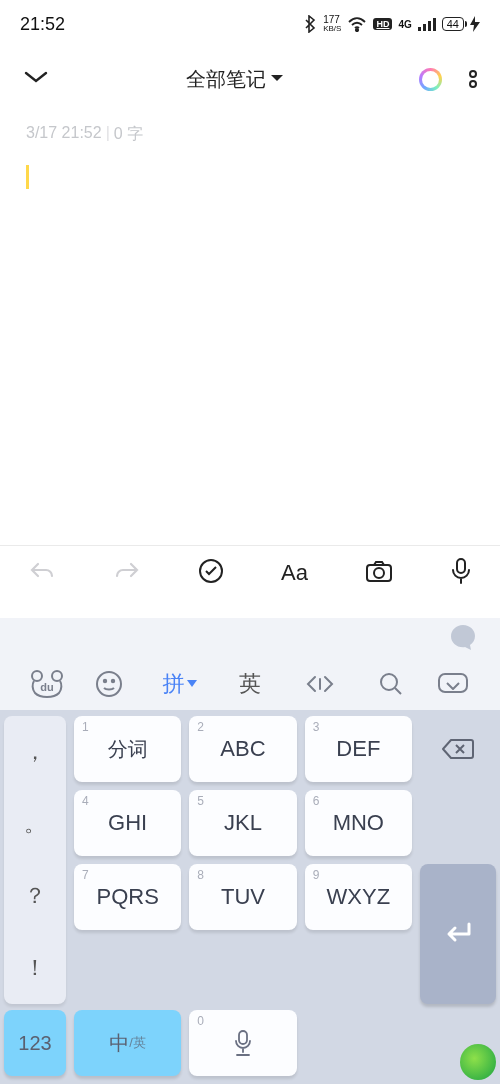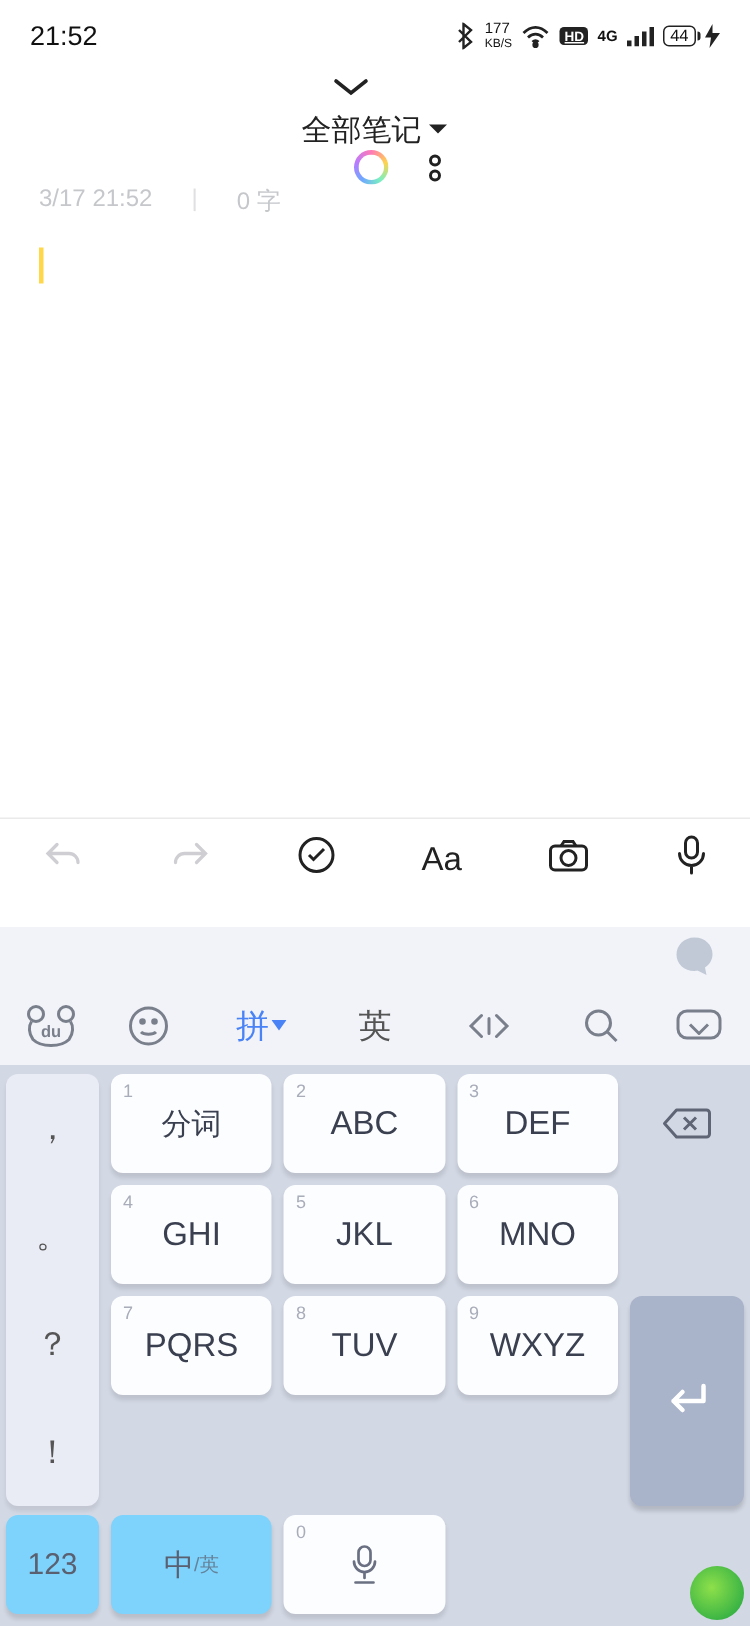--- a/index.html
+++ b/index.html
@@ -5,36 +5,36 @@
     * { margin: 0; padding: 0; box-sizing: border-box; -webkit-tap-highlight-color: transparent; }
     html, body { width: 500px; height: 1084px; overflow: hidden; font-family: -apple-system, "Helvetica Neue", sans-serif; background: #fff; }
     
     .status-bar { height: 48px; display: flex; align-items: center; justify-content: space-between; padding: 0 20px; font-size: 18px; font-weight: 500; color: #111; }
     .status-right { display: flex; align-items: center; gap: 6px; font-size: 13px; }
     .status-right .speed { font-size: 10px; line-height: 1; }
     .status-right .speed .unit { font-size: 8px; }
     .battery-box { border: 1.5px solid #222; border-radius: 4px; padding: 0 4px; font-size: 11px; display: flex; align-items: center; position: relative; }
     .battery-box::after { content: ""; width: 2px; height: 6px; background:#222; position:absolute; right:-4px; top:50%; transform:translateY(-50%); border-radius:0 2px 2px 0; }
 
-    .app-header { height: 62px; display:flex; align-items:center; padding: 0 22px; flex-direction: column; }
+    .app-header { height: 62px; display:flex; align-items:center; padding: 0 22px; }
     .app-header .chev { width: 60px; }
     .app-header .title-wrap { flex:1; text-align:center; font-size: 20px; color:#222; display:flex; justify-content:center; align-items:center; gap:4px;}
     .app-header .actions { width: 90px; display:flex; justify-content:flex-end; gap: 26px; align-items:center;}
 
-    .note-meta { padding: 14px 26px 0; font-size: 16px; color:#c5c7cb; display:flex; gap:26px;}
+    .note-meta { padding: 14px 26px 0; font-size: 16px; color:#c5c7cb; display:flex; gap:4px;}
     .note-meta .sep { color:#e0e0e3;}
     .note-body { padding: 20px 26px; }
     .cursor { display:inline-block; width: 3px; height: 24px; background: #ffd84a; }
 
     .toolbar { position:absolute; top:545px; left:0; right:0; border-top:1px solid #eaeaea; height: 54px; display:flex; align-items:center; justify-content:space-around; color:#555;}
     .toolbar .fade { color:#cfcfd3; }
 
     .kbd { position:absolute; bottom:0; left:0; right:0; background:#f1f3f8; }
     .kbd-feed { height: 40px; display:flex; justify-content:flex-end; align-items:center; padding-right: 22px;}
-    .kbd-tabs { height: 52px; display:flex; align-items:center; padding: 0 11px; gap: 8px; justify-content:space-between;}
+    .kbd-tabs { height: 52px; display:flex; align-items:center; padding: 0 24px; gap: 8px; justify-content:space-between;}
     .kbd-tabs .tab { flex:1; text-align:center; color:#555; font-size: 22px; display:flex; justify-content:center; align-items:center;}
     .kbd-tabs .tab.active { color:#4a83f6; }
     .kbd-tabs .tab svg { display:block; }
     .kbd-tabs .bear { flex:0 0 46px; }
     .kbd-tabs .down { flex:0 0 46px; }
 
     .kbd-grid { padding: 6px 4px; display:grid; grid-template-columns: 62px repeat(3, 1fr) 76px; grid-auto-rows: 66px; gap: 8px 8px; background:#d2d8e4;}
     .key { background:#fcfdff; border-radius: 8px; box-shadow: 0 3px 3px rgba(0,0,0,.1); display:flex; flex-direction:column; align-items:center; justify-content:center; position:relative; color:#3a4050;}
     .key .digit { position:absolute; top:4px; left:8px; font-size: 12px; color:#a9adb9;}
     .key .main { font-size: 22px; font-weight:400; }

